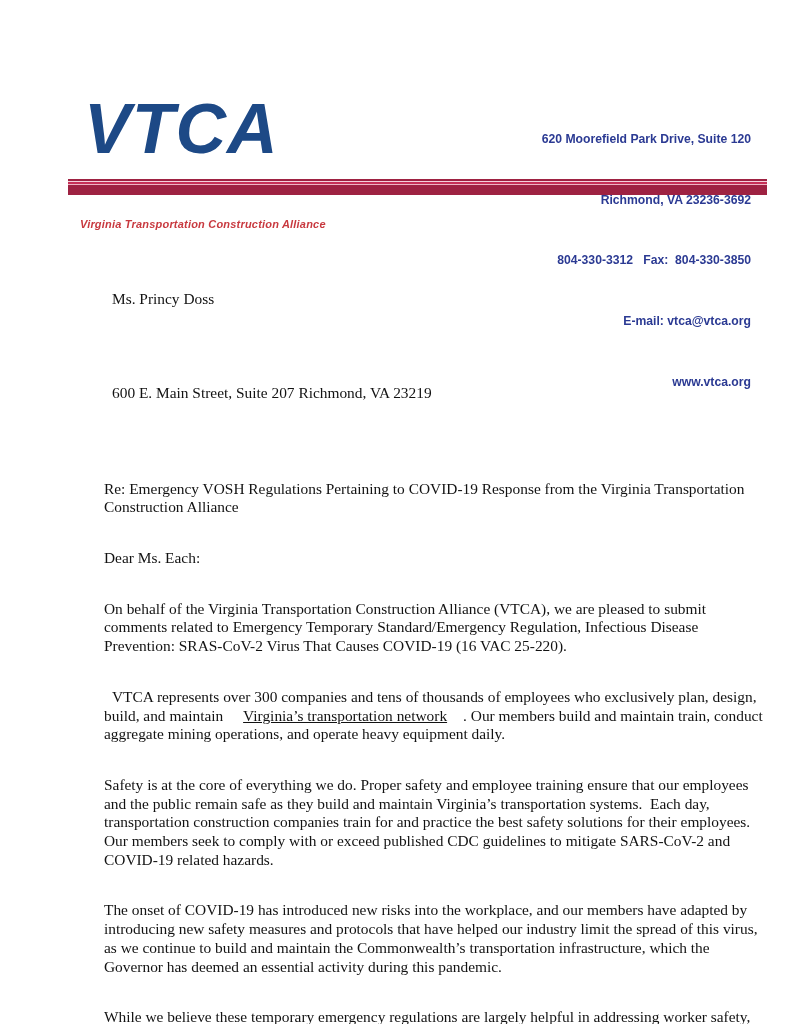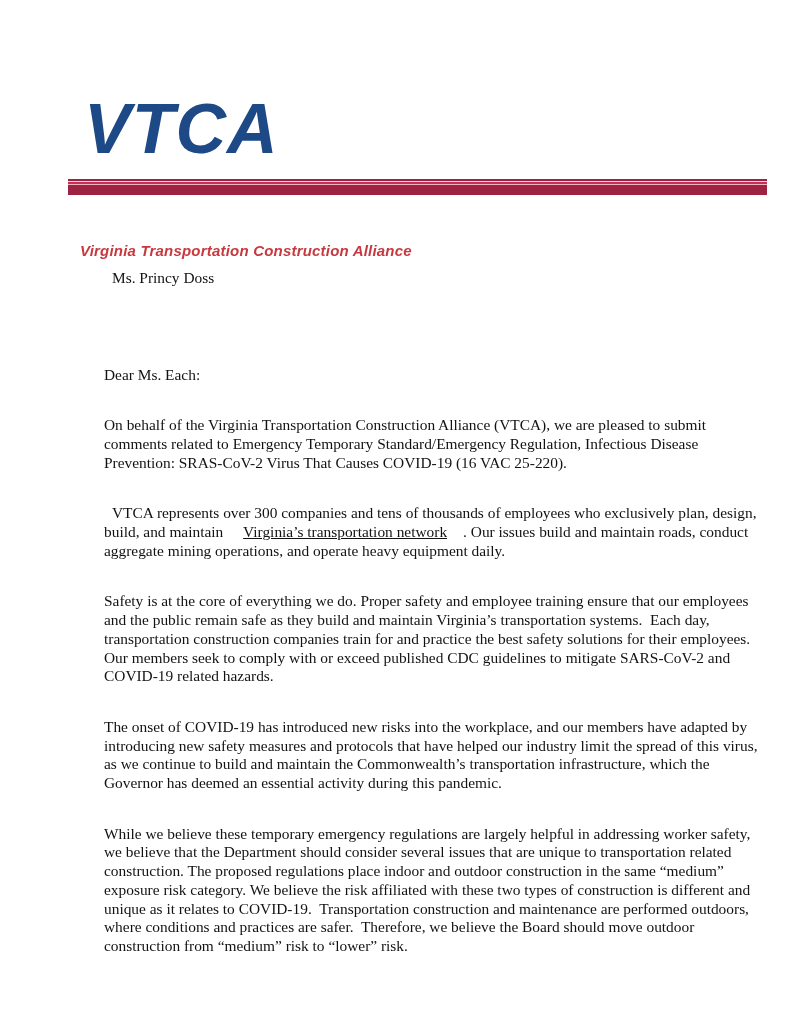--- a/index.html
+++ b/index.html
@@ -40,25 +40,24 @@
   .stripe-1 { top: 97px; }
   .stripe-2 { top: 101.6px; }
   .stripe-3 { top: 106.2px; }
   .logo-tagline {
     position: absolute;
     left: 4px;
     top: 132px;
     font-family: "Liberation Sans", sans-serif;
     font-weight: bold;
     font-style: italic;
-    font-size: 15px;
+    font-size: 11px;
     letter-spacing: 0.2px;
     color: #c8393f;
     white-space: nowrap;
-    margin-top: 24px;
   }
   .contact {
     position: absolute;
     right: 40px;
     top: 70px;
     text-align: right;
     font-family: "Liberation Sans", sans-serif;
     font-weight: bold;
     font-size: 12.2px;
     line-height: 14.9px;
@@ -87,59 +86,69 @@
     position: absolute;
     left: 72px;
     top: 192px;
     width: 692px;
     font-size: 15.4px;
     line-height: 18.7px;
     color: #121212;
   }
   .block { margin: 0 0 16px 0; white-space: pre-wrap; }
   .block:last-child { margin-bottom: 0; }
-  .addr-line { white-space: pre-wrap; }
+  .addr-line { white-space: pre-wrap; margin-top: 21px; }
   a.email-link {
     color: #2326c9;
     text-decoration: underline;
   }
   .u { text-decoration: underline; }
 </style>
 </head>
 <body>
 
 <div class="page">
 
   <div class="logo">
     <div class="logo-text">VTCA</div>
     <div class="logo-stripe stripe-1"></div>
     <div class="logo-stripe stripe-2"></div>
     <div class="logo-stripe stripe-3"></div>
     <div class="logo-tagline">Virginia Transportation Construction Alliance</div>
   </div>
 
+  <div class="contact">
+    <div class="contact-line">620 Moorefield Park Drive, Suite 120</div>
+    <div class="contact-line">Richmond, VA 23236-3692</div>
+    <div class="contact-line">804-330-3312   Fax:  804-330-3850</div>
+    <div class="contact-line">E-mail: vtca@vtca.org</div>
+    <div class="contact-line">www.vtca.org</div>
+  </div>
 
   <div class="red-rule"></div>
 
   <div class="letter-body">
 
 
     <div class="block">
       <div class="addr-line">Ms. Princy Doss</div>
+      <div class="addr-line">600 E. Main Street, Suite 207 Richmond, VA 23219</div>
     </div>
 
+    <div class="block">Re: Emergency VOSH Regulations Pertaining to COVID-19 Response from the Virginia Transportation
+Construction Alliance</div>
 
     <div class="block">Dear Ms. Each:</div>
 
     <div class="block">On behalf of the Virginia Transportation Construction Alliance (VTCA), we are pleased to submit
 comments related to Emergency Temporary Standard/Emergency Regulation, Infectious Disease
 Prevention: SRAS-CoV-2 Virus That Causes COVID-19 (16 VAC 25-220).</div>
 
     <div class="block"><span>VTCA represents over 300 companies and tens of thousands of employees who exclusively plan, design,
-build, and maintain </span><span class="u">Virginia’s transportation network</span><span>. Our issues build and maintain roads, conduct
+build, and maintain </span><span class="u">Virginia’s transportation network</span><span>. Our members build and maintain train, conduct
 aggregate mining operations, and operate heavy equipment daily.</span></div>
 
     <div class="block">Safety is at the core of everything we do. Proper safety and employee training ensure that our employees
 and the public remain safe as they build and maintain Virginia’s transportation systems.  Each day,
 transportation construction companies train for and practice the best safety solutions for their employees.
 Our members seek to comply with or exceed published CDC guidelines to mitigate SARS-CoV-2 and
 COVID-19 related hazards.</div>
 
     <div class="block">The onset of COVID-19 has introduced new risks into the workplace, and our members have adapted by
 introducing new safety measures and protocols that have helped our industry limit the spread of this virus,

